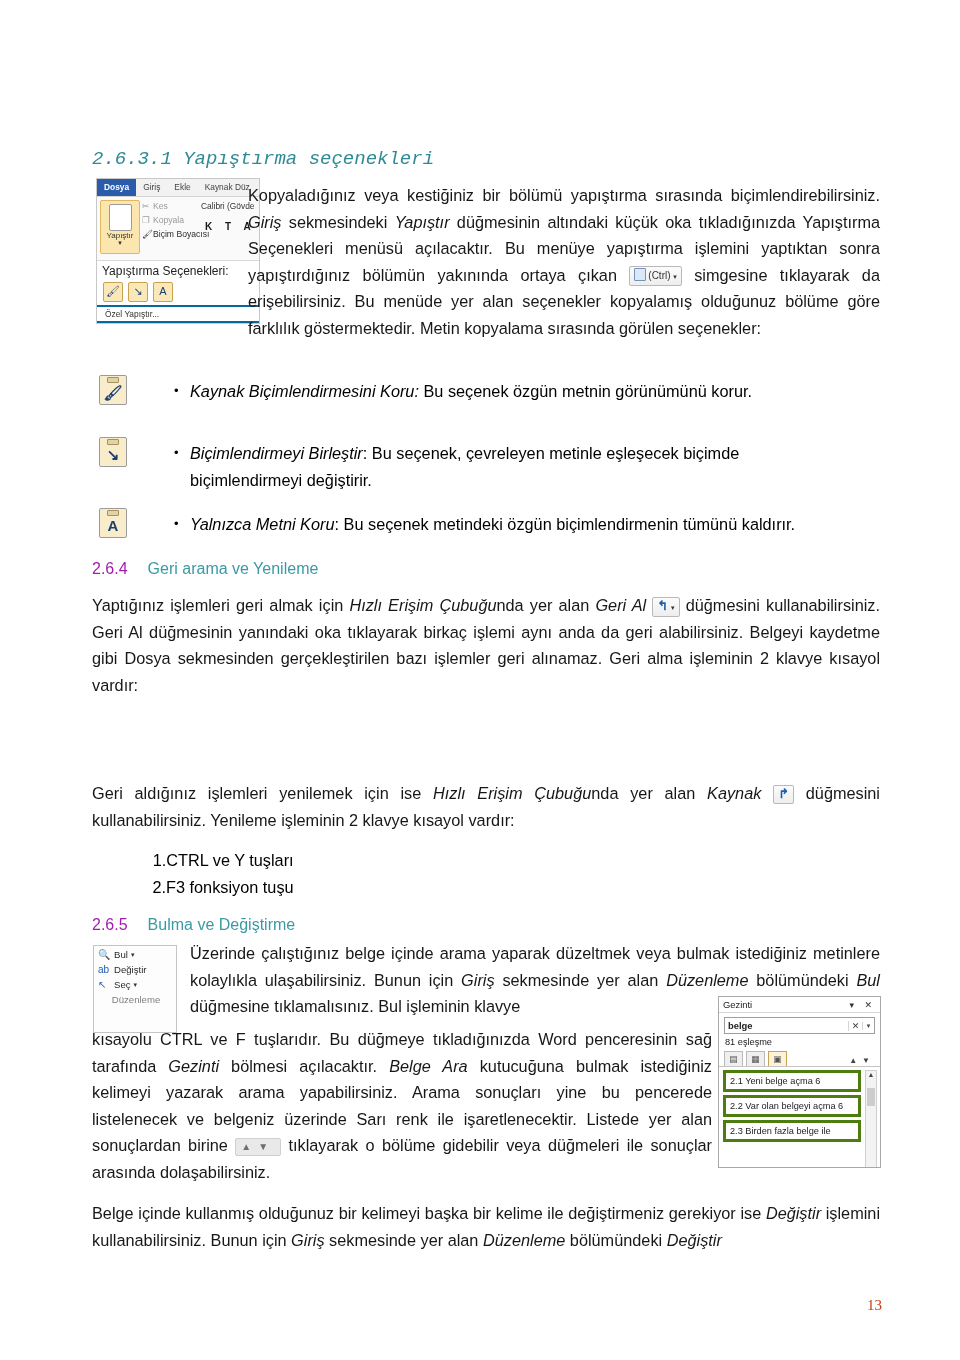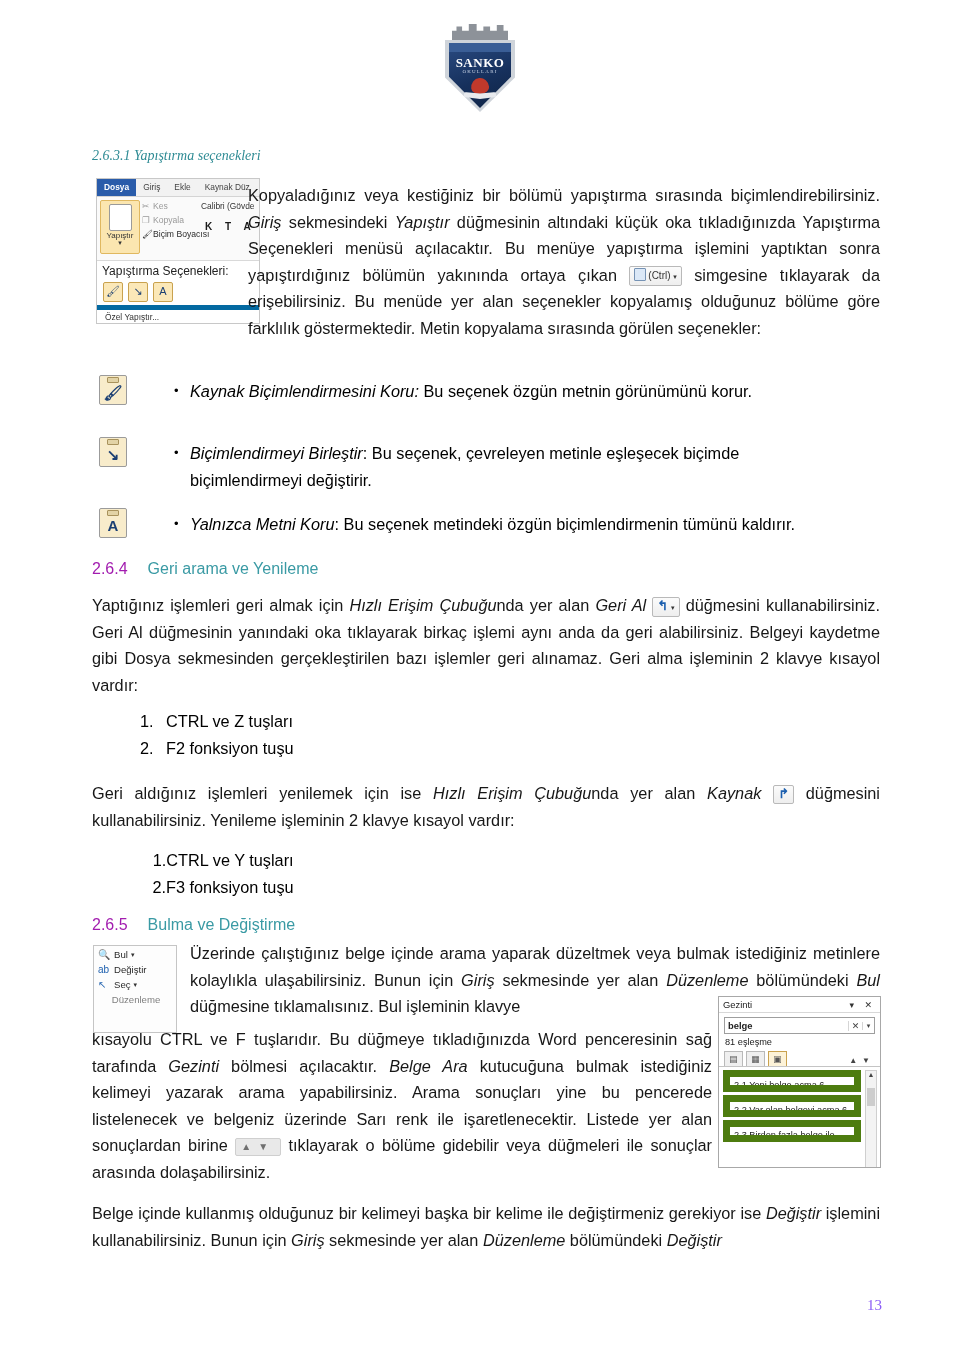--- a/index.html
+++ b/index.html
@@ -58,22 +58,22 @@
   }
   .crest .book {
     position: absolute; left: 21px; top: 70px; width: 32px; height: 7px;
     background: #e8eaee; border-radius: 2px;
     clip-path: polygon(0 0,50% 22%,100% 0,100% 70%,50% 100%,0 70%);
   }
 
   
   .h-sub {
     position: absolute;
-    font-family: Liberation Serif, serif;
-    font-style: italic; font-size: 14px; color: #2e8b94;
+    font-family: Liberation Mono, monospace;
+    font-style: italic; font-size: 19px; color: #2e8b94;
     white-space: nowrap;
   }
   .h3 {
     position: absolute;
     font-size: 16px; color: #3a9aa4; white-space: nowrap;
   }
   .h3 .num { color: #a21caf; }
   .h3 .sep { display: inline-block; width: 20px; }
 
   
@@ -123,21 +123,21 @@
     white-space: nowrap;
   }
   .rp-fmt { position: absolute; left: 108px; top: 24px; font-size: 10px; color: #1a1a1a; letter-spacing: 5px; font-weight: bold; }
   .rp-menu { background: #ffffff; }
   .rp-menu .title { padding: 3px 5px; font-size: 12px; font-weight: normal; color: #222; }
   .rp-menu .icons { display: flex; gap: 5px; padding: 1px 6px 3px 6px; }
   .rp-menu .icons .pi {
     width: 18px; height: 18px; background: #fbe8b8; border: 1px solid #c9a24f;
     border-radius: 2px; text-align: center; font-size: 11px; line-height: 17px; color: #1b3f73;
   }
-  .rp-menu .mi { padding: 2px 8px; font-size: 8.4px; color: #333; border-top: 5px solid #0369a1; }
+  .rp-menu .mi { padding: 2px 8px; font-size: 8.4px; color: #333; border-top: 2px solid #0369a1; }
 
   
   .inline-btn {
     display: inline-block; vertical-align: middle;
     border: 1px solid #b9b9b9; background: linear-gradient(#fbfbfb,#eeeeee);
     border-radius: 2px; padding: 1px 4px; font-size: 10px; color: #333;
     line-height: 14px; white-space: nowrap;
   }
   .clip-mini {
     display: inline-block; width: 10px; height: 11px; vertical-align: -2px;
@@ -194,61 +194,49 @@
   }
   .np-tabs .tb {
     width: 19px; height: 15px; border: 1px solid #b9b9b9; border-bottom: none;
     background: #efefef; text-align: center; font-size: 9px; line-height: 14px; color: #555;
     box-sizing: border-box;
   }
   .np-tabs .tb.active { background: #fdf3d8; border-color: #c9a24f; }
   .np-tabs .navarrows { position: absolute; right: 5px; bottom: 1px; color: #444; font-size: 8px; letter-spacing: 5px; }
   .np-results { position: relative; padding: 3px 4px 0 4px; }
   .np-res {
-    border: 7px solid #4d7c0f; margin-bottom: 3px; padding: 3px 4px;
+    border: 3px solid #4d7c0f; margin-bottom: 3px; padding: 3px 4px;
     font-size: 9.2px; color: #222; height: 22px; box-sizing: border-box; overflow: hidden;
     width: 138px;
   }
   .np-scroll {
     position: absolute; right: 3px; top: 3px; width: 10px; height: 100px;
     border: 1px solid #cfcfcf; background: #f3f3f3;
   }
   .np-scroll .up { text-align: center; font-size: 7px; color: #444; }
   .np-scroll .thumb { width: 8px; height: 18px; background: #cdcdcd; margin: 10px auto 0 auto; }
 
   
   .navarrow-btn {
     display: inline-block; vertical-align: middle;
     background: #e9e9e9; border: 1px solid #cfcfcf; border-radius: 2px;
     padding: 0 5px; color: #6f6f6f; font-size: 10px; letter-spacing: 7px; line-height: 16px;
   }
 
   
   .pageno {
     position: absolute; right: 78px; bottom: 46px;
-    font-family: "Liberation Serif", serif; font-size: 15px; color: #8b5cf6;
+    font-family: "Liberation Serif", serif; font-size: 15px; color: #c2410c;
   }
 </style>
 </head>
 <body>
 
 <div class="page">
 
-  <div class="logo-wrap">
-    <div class="crest">
-      <div class="building"></div>
-      <div class="shieldouter"></div>
-      <div class="shield"></div>
-      <div class="topband"></div>
-      <div class="sanko">SANKO</div>
-      <div class="sub">OKULLARI</div>
-      <div class="flame"></div>
-      <div class="book"></div>
-    </div>
-  </div>
 
   <div class="h-sub" style="left:92px; top:148px;">2.6.3.1 Yapıştırma seçenekleri</div>
 
   <div class="ribbon-paste">
     <div class="rp-tabs">
       <div class="t active">Dosya</div>
       <div class="t">Giriş</div>
       <div class="t">Ekle</div>
       <div class="t">Kaynak Düz</div>
     </div>
@@ -306,24 +294,20 @@
   </div>
 
   <div class="h3" style="left:92px; top:560px;">
     <span class="num">2.6.4</span><span class="sep"></span><span>Geri arama ve Yenileme</span>
   </div>
 
   <div class="para" style="left:92px; top:592px; width:788px;">
     <span>Yaptığınız işlemleri geri almak için </span><span class="i">Hızlı Erişim Çubuğu</span><span>nda yer alan </span><span class="i">Geri Al</span> <span class="inline-btn"><span class="undo-icon">↰</span> <span class="caret">▾</span></span><span> düğmesini kullanabilirsiniz. Geri Al düğmesinin yanındaki oka tıklayarak birkaç işlemi aynı anda da geri alabilirsiniz. Belgeyi kaydetme gibi Dosya sekmesinden gerçekleştirilen bazı işlemler geri alınamaz. Geri alma işleminin 2 klavye kısayol vardır:</span>
   </div>
 
-  <div class="numlist" style="left:140px; top:708px;">
-    <div><span class="n">1.</span><span>CTRL ve Z tuşları</span></div>
-    <div><span class="n">2.</span><span>F2 fonksiyon tuşu</span></div>
-  </div>
 
   <div class="para" style="left:92px; top:780px; width:788px;">
     <span>Geri aldığınız işlemleri yenilemek için ise </span><span class="i">Hızlı Erişim Çubuğu</span><span>nda yer alan </span><span class="i">Kaynak</span> <span class="inline-btn"><span class="undo-icon">↱</span></span><span> düğmesini kullanabilirsiniz. Yenileme işleminin 2 klavye kısayol vardır:</span>
   </div>
 
   <div class="numlist" style="left:140px; top:847px;text-align:right;">
     <div><span class="n">1.</span><span>CTRL ve Y tuşları</span></div>
     <div><span class="n">2.</span><span>F3 fonksiyon tuşu</span></div>
   </div>
 

